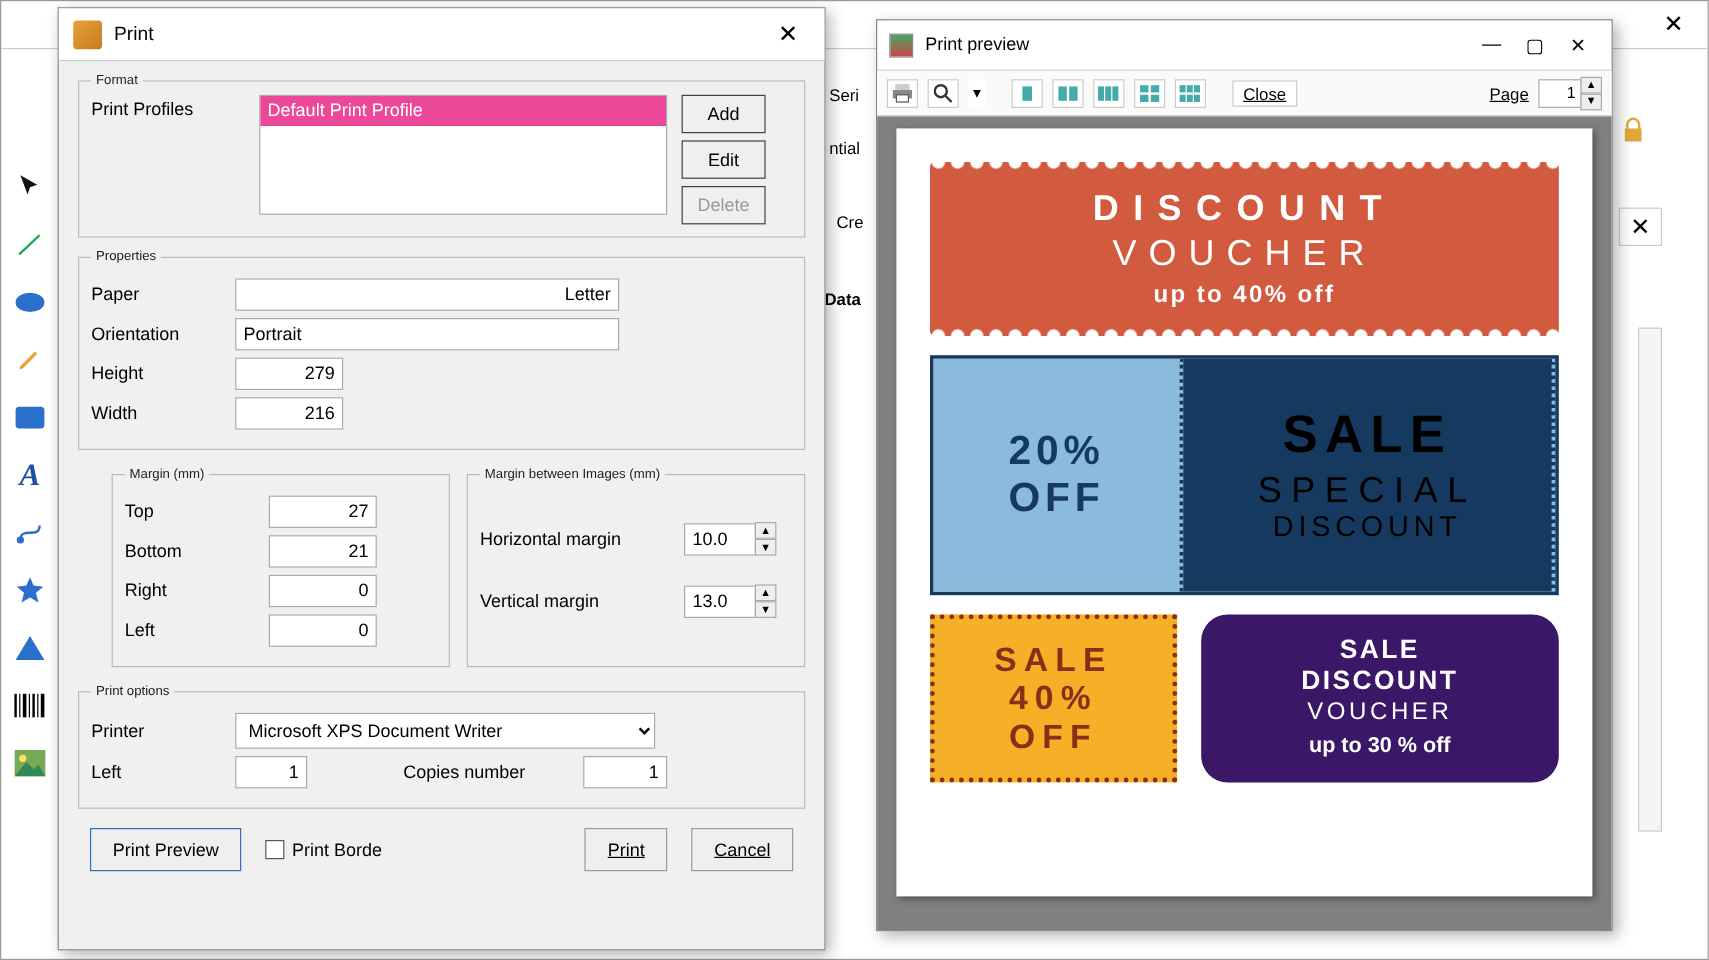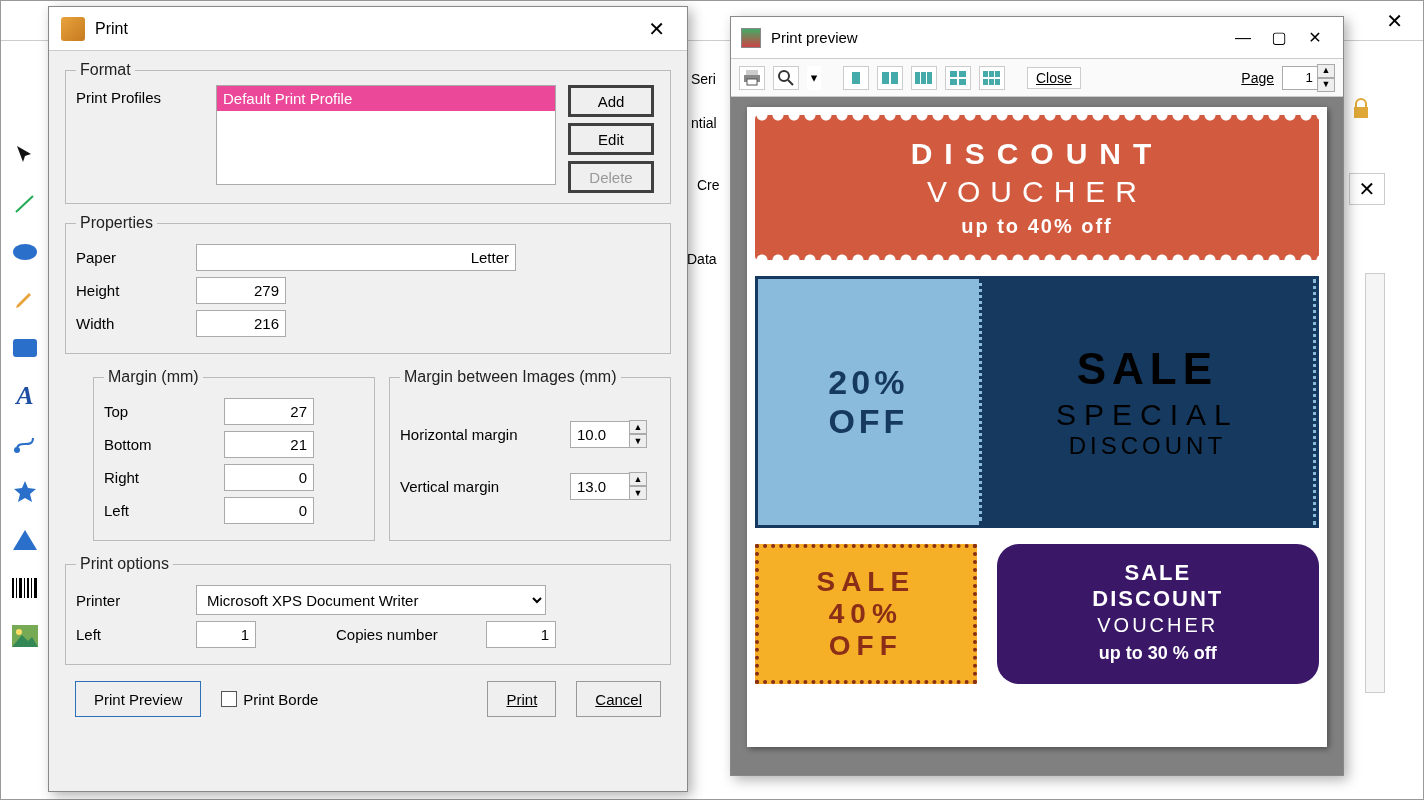--- a/index.html
+++ b/index.html
@@ -11,29 +11,29 @@
   .bg-toolbar .tool { width:30px; height:30px; display:flex; align-items:center; justify-content:center; }
 
   
   .print-dialog { position:absolute; left:48px; top:6px; width:640px; height:786px; background:#f0f0f0; border:1px solid #888; box-shadow:4px 4px 12px rgba(0,0,0,0.3); }
   .pd-title { height:44px; display:flex; align-items:center; padding:0 12px; background:#fff; border-bottom:1px solid #ccc; }
   .pd-title-icon { width:24px; height:24px; margin-right:10px; background:linear-gradient(135deg,#e8a33d,#c67a1f); border-radius:3px; }
   .pd-title-text { flex:1; font-size:16px; }
   .pd-close { font-size:20px; padding:2px 10px; cursor:pointer; }
   .pd-body { padding:6px 16px 10px 16px; }
   fieldset { border:1px solid #bbb; margin:4px 0 10px 0; padding:6px 10px 10px 10px; }
-  legend { padding:0 4px; font-size:16px; color:#222; }
+  legend { padding:0 4px; font-size:11px; color:#222; }
   .row { display:flex; align-items:center; margin:6px 0; }
   .lbl { width:120px; font-size:15px; }
   .inp { border:1px solid #aaa; background:#fff; padding:4px 6px; font-size:15px; font-family:inherit; }
   .profiles-row { display:flex; align-items:flex-start; }
   .profiles-list { width:340px; height:100px; border:1px solid #aaa; background:#fff; margin-left:0; }
   .profile-item { background:#ec4899; color:#fff; padding:4px 6px; font-size:15px; }
   .btn-col { display:flex; flex-direction:column; gap:6px; margin-left:12px; }
-  .wbtn { width:86px; height:32px; border:3px solid #404040; background:#efefef; font-size:15px; font-family:inherit; cursor:pointer; }
+  .wbtn { width:70px; height:32px; border:1px solid #404040; background:#efefef; font-size:15px; font-family:inherit; cursor:pointer; }
   .wbtn:disabled { color:#999; }
   .mid-cols { display:flex; gap:14px;padding-left:28px; }
   .mid-cols fieldset { flex:1; }
   select.inp { width:350px; height:30px; }
   .num { text-align:right; width:90px; }
   .spin-wrap { display:flex; align-items:center; }
   .spin { display:flex; flex-direction:column; margin-left:-1px; }
   .spin button { width:18px; height:14px; border:1px solid #aaa; background:#eee; font-size:9px; line-height:9px; padding:0; cursor:pointer; }
   .footer { display:flex; align-items:center; gap:20px; padding:6px 10px; }
   .footer .pbtn { height:36px; border:1px solid #999; background:#efefef; font-size:15px; font-family:inherit; cursor:pointer; padding:0 18px; }
@@ -47,32 +47,32 @@
   .pv-icon { width:20px; height:20px; margin-right:10px; background:linear-gradient(#4a6,#c44); border:1px solid #888; }
   .pv-title-text { flex:1; font-size:15px; }
   .pv-winbtn { width:36px; height:28px; display:flex; align-items:center; justify-content:center; font-size:16px; cursor:pointer; }
   .pv-toolbar { height:38px; display:flex; align-items:center; padding:0 8px; gap:8px; border-bottom:1px solid #ccc; background:#fafafa; }
   .pv-toolbar .tbtn { border:1px solid #ccc; width:26px; height:24px; display:flex; align-items:center; justify-content:center; font-size:13px; cursor:pointer; background:#fff; }
   .pv-toolbar .closebtn { border:1px solid #ccc; padding:2px 8px; cursor:pointer; background:#fff; text-decoration:underline; }
   .pv-toolbar .spacer { flex:1; }
   .pv-toolbar .page-lbl { text-decoration:underline; }
   .pv-toolbar input.pagein { width:36px; height:24px; text-align:right; border:1px solid #aaa; padding:2px 4px; }
   .pv-canvas { padding:10px; height:calc(100% - 80px); overflow:auto; background:#808080; }
-  .page { background:#fff; width:580px; height:640px; margin:0 auto; box-shadow:2px 2px 6px rgba(0,0,0,0.4); padding:8px; display:flex; flex-direction:column; gap:16px; align-items:center; }
+  .page { background:#fff; width:580px; height:640px; margin:0 auto; box-shadow:2px 2px 6px rgba(0,0,0,0.4); padding:28px; display:flex; flex-direction:column; gap:16px; align-items:center; }
 
   
   .coupon { width:100%; color:#fff; text-align:center; font-weight:600; letter-spacing:3px; border-radius:4px; }
   .c1 { background:#d15a3f; padding:22px 0; position:relative; }
   .c1::before, .c1::after { content:""; position:absolute; left:0; right:0; height:14px; background:radial-gradient(circle at 7px 7px, #fff 5px, transparent 6px) repeat-x; background-size:16px 14px; }
   .c1::before { top:-7px; } .c1::after { bottom:-7px; transform:scaleY(-1); }
   .c1 .l1 { font-size:30px; letter-spacing:12px; font-weight:700; }
   .c1 .l2 { font-size:30px; letter-spacing:10px; font-weight:300; margin-top:4px; }
   .c1 .l3 { font-size:20px; letter-spacing:2px; margin-top:6px; }
 
-  .c2wrap { display:flex; width:100%; height:252px; border:3px solid #163a5f; }
+  .c2wrap { display:flex; width:100%; height:200px; border:3px solid #163a5f; }
   .c2a { flex:0.8; background:#8bbbdc; color:#163a5f; display:flex; flex-direction:column; align-items:center; justify-content:center; font-weight:800; letter-spacing:4px; font-size:34px; border-right:3px dotted #163a5f; }
   .c2b { flex:1.2; background:#163a5f; display:flex; flex-direction:column; align-items:center; justify-content:center; border-right:3px dotted #8bbbdc; }
   .c2b .s1 { font-size:44px; font-weight:800; letter-spacing:6px; }
   .c2b .s2 { font-size:30px; letter-spacing:8px; margin-top:4px; }
   .c2b .s3 { font-size:24px; letter-spacing:4px; }
 
   .c34row { display:flex; width:100%; gap:20px; }
   .c3 { flex:0.8; background:#f5b027; color:#8a2e18; text-align:center; font-weight:800; letter-spacing:6px; font-size:28px; padding:22px 10px; position:relative; }
   .c3::before { content:""; position:absolute; inset:0; border:4px dotted #8a2e18; pointer-events:none; }
   .c4 { flex:1.2; background:#3a1767; color:#fff; border-radius:22px; text-align:center; padding:16px 10px; }
@@ -85,21 +85,21 @@
 </head>
 <body>
 
 <div class="bg-app">
   <div class="bg-titlebar">
     <span class="bg-close">✕</span>
   </div>
   <div style="position:absolute; left:690px; top:70px;">Seri</div>
   <div style="position:absolute; left:690px; top:114px;">ntial</div>
   <div style="position:absolute; left:696px; top:176px;text-align:right;">Cre</div>
-  <div style="position:absolute; left:686px; top:240px; font-weight:400;margin-top:10px;">Data</div>
+  <div style="position:absolute; left:686px; top:240px; font-weight:700;">Data</div>
   <svg class="lock" viewBox="0 0 24 24">
       <path fill="#e0a838" d="M6 10V7a6 6 0 0112 0v3h1v11H5V10h1zm2 0h8V7a4 4 0 00-8 0v3z"></path>
     </svg>
   <div style="position:absolute; right:38px; top:172px; font-size:20px; border:1px solid #ccc; width:36px; height:32px; display:flex; align-items:center; justify-content:center;">✕</div>
   <div style="position:absolute; right:38px; top:272px; width:20px; height:420px; border:1px solid #ccc; background:#f5f5f5;"></div>
   <div class="bg-toolbar">
     <div class="tool">
         <svg width="24" height="24" viewBox="0 0 24 24">
           <path d="M4 2l6 16 2-6 6-2z" fill="#111"></path>
         </svg>
@@ -187,20 +187,24 @@
           <button class="wbtn" disabled="">Delete</button>
         </div>
       </div>
     </fieldset>
 
     <fieldset>
       <legend>Properties</legend>
       <div class="row">
           <div class="lbl">Paper</div>
           <input class="inp" style="width: 320px; text-align: right;" value="Letter">
+        </div>
+      <div class="row">
+          <div class="lbl">Orientation</div>
+          <input class="inp" style="width: 320px;" value="Portrait">
         </div>
       <div class="row">
           <div class="lbl">Height</div>
           <input class="inp num" value="279" style="">
         </div>
       <div class="row">
           <div class="lbl">Width</div>
           <input class="inp num" value="216" style="">
         </div>
     </fieldset>

